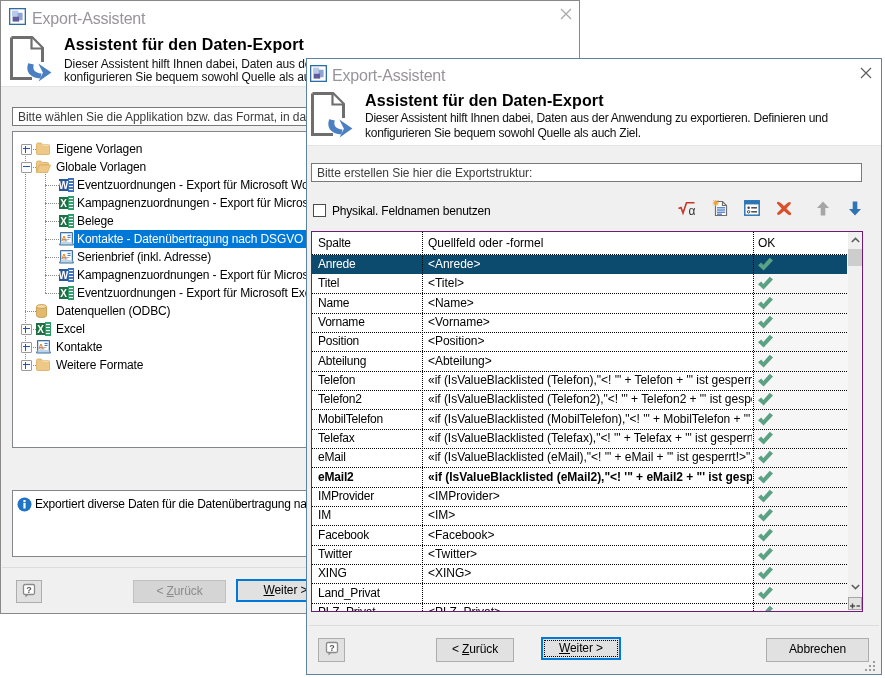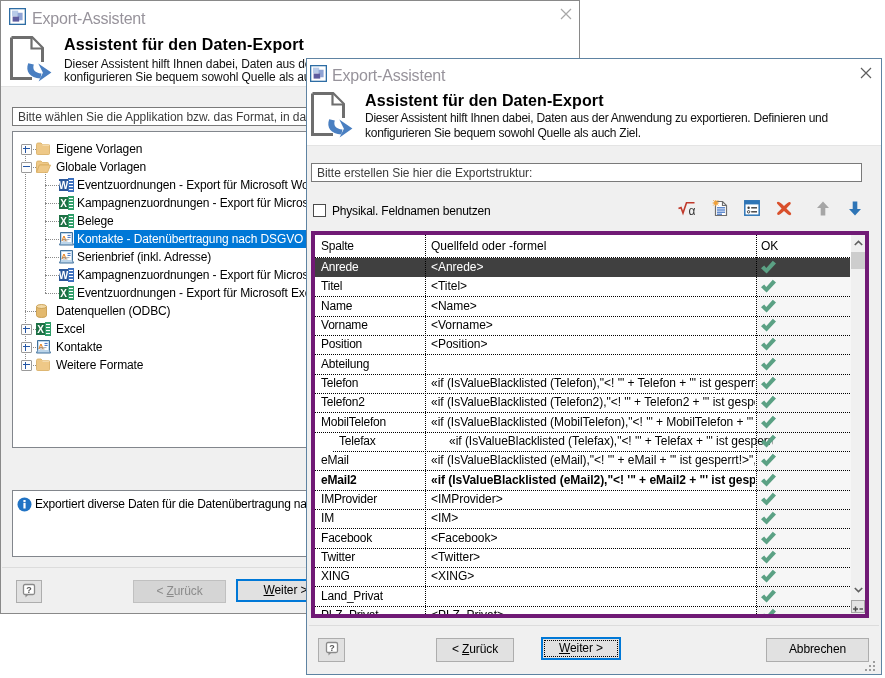--- a/index.html
+++ b/index.html
@@ -27,24 +27,24 @@
 
 .trow{position:absolute;left:0;height:18px;width:100%;font-size:12px;letter-spacing:-0.12px;color:#000;}
 .trow .lbl{position:absolute;top:2px;white-space:nowrap;}
 .pm{position:absolute;width:9px;height:9px;background:#fdfdfd;border:1px solid #9a9a9a;border-radius:1px;}
 .pm i{position:absolute;left:1px;right:1px;top:3px;height:1px;background:#2456a5;}
 .pm.plus b{position:absolute;top:1px;bottom:1px;left:3px;width:1px;background:#2456a5;}
 .dotv{position:absolute;width:1px;border-left:1px dotted #8a8a8a;}
 .doth{position:absolute;height:1px;border-top:1px dotted #8a8a8a;}
 .ticon{position:absolute;}
 
-#tbl{position:absolute;left:4px;top:172px;width:550px;height:379px;background:#fff;border:4px solid #701a75;overflow:hidden;}
+#tbl{position:absolute;left:4px;top:172px;width:550px;height:379px;background:#fff;border:1px solid #701a75;overflow:hidden;}
 .thead{position:absolute;left:0;top:0;width:535px;height:22px;font-size:12px;color:#000;}
 .tr{position:absolute;left:0;width:535px;height:19px;border-bottom:1px dotted #000;font-size:12px;color:#000;}
-.tr.sel{background:#404040;color:#fff;border-bottom:none;}
+.tr.sel{background:#0c4a6e;color:#fff;border-bottom:none;}
 .c1{position:absolute;left:6px;top:2px;white-space:nowrap;letter-spacing:-0.2px;}
 .c2{position:absolute;left:116px;top:2px;width:324px;white-space:nowrap;overflow:hidden;letter-spacing:-0.03px;}
 .okbg{position:absolute;left:441px;top:23px;width:95px;height:356px;background:#f6f6f6;}
 .colv{position:absolute;top:0;bottom:0;width:1px;border-left:1px dotted #000;}
 .chk{position:absolute;left:445px;top:2px;}
 
 .sb{position:absolute;left:536px;top:0;width:14px;height:379px;background:#f0f0f0;}
 .sb .thumb{position:absolute;left:0;top:17px;width:14px;height:17px;background:#cdcdcd;}
 </style>
 </head>
@@ -398,20 +398,21 @@
       </svg>
   <div class="tr" style="top:100px;height:19px;">
         <span class="c1">Position</span>
         <span class="c2">&lt;Position&gt;</span>
       </div>
   <svg class="chk" style="top:102px;" width="17" height="15" viewBox="0 0 17 15">
         <path d="M1 8.2 L4.2 5.4 L6.3 8.0 L12.8 0.8 L16 3.4 L6.6 13.6 Z" fill="#5ba184"></path>
       </svg>
   <div class="tr" style="top:120px;height:19px;">
         <span class="c1">Abteilung</span>
+        <span class="c2">&lt;Abteilung&gt;</span>
       </div>
   <svg class="chk" style="top:122px;" width="17" height="15" viewBox="0 0 17 15">
         <path d="M1 8.2 L4.2 5.4 L6.3 8.0 L12.8 0.8 L16 3.4 L6.6 13.6 Z" fill="#5ba184"></path>
       </svg>
   <div class="tr" style="top:139px;height:19px;">
         <span class="c1">Telefon</span>
         <span class="c2">«if (IsValueBlacklisted (Telefon),"&lt;! '" + Telefon + "' ist gesperrt!&gt;","")</span>
       </div>
   <svg class="chk" style="top:141px;" width="17" height="15" viewBox="0 0 17 15">
         <path d="M1 8.2 L4.2 5.4 L6.3 8.0 L12.8 0.8 L16 3.4 L6.6 13.6 Z" fill="#5ba184"></path>
@@ -423,21 +424,21 @@
   <svg class="chk" style="top:160px;" width="17" height="15" viewBox="0 0 17 15">
         <path d="M1 8.2 L4.2 5.4 L6.3 8.0 L12.8 0.8 L16 3.4 L6.6 13.6 Z" fill="#5ba184"></path>
       </svg>
   <div class="tr" style="top:178px;height:19px;">
         <span class="c1">MobilTelefon</span>
         <span class="c2">«if (IsValueBlacklisted (MobilTelefon),"&lt;! '" + MobilTelefon + "' ist gesperrt!&gt;</span>
       </div>
   <svg class="chk" style="top:180px;" width="17" height="15" viewBox="0 0 17 15">
         <path d="M1 8.2 L4.2 5.4 L6.3 8.0 L12.8 0.8 L16 3.4 L6.6 13.6 Z" fill="#5ba184"></path>
       </svg>
-  <div class="tr" style="top:197px;height:19px;margin-left:18px;">
+  <div class="tr" style="top:197px;height:19px;">
         <span class="c1">Telefax</span>
         <span class="c2">«if (IsValueBlacklisted (Telefax),"&lt;! '" + Telefax + "' ist gesperrt!&gt;","")</span>
       </div>
   <svg class="chk" style="top:199px;" width="17" height="15" viewBox="0 0 17 15">
         <path d="M1 8.2 L4.2 5.4 L6.3 8.0 L12.8 0.8 L16 3.4 L6.6 13.6 Z" fill="#5ba184"></path>
       </svg>
   <div class="tr" style="top:216px;height:19px;">
         <span class="c1">eMail</span>
         <span class="c2">«if (IsValueBlacklisted (eMail),"&lt;! '" + eMail + "' ist gesperrt!&gt;","")</span>
       </div>

